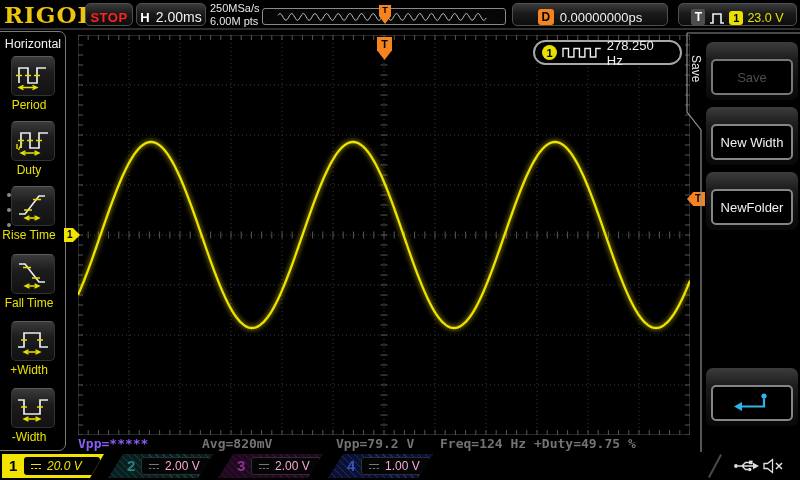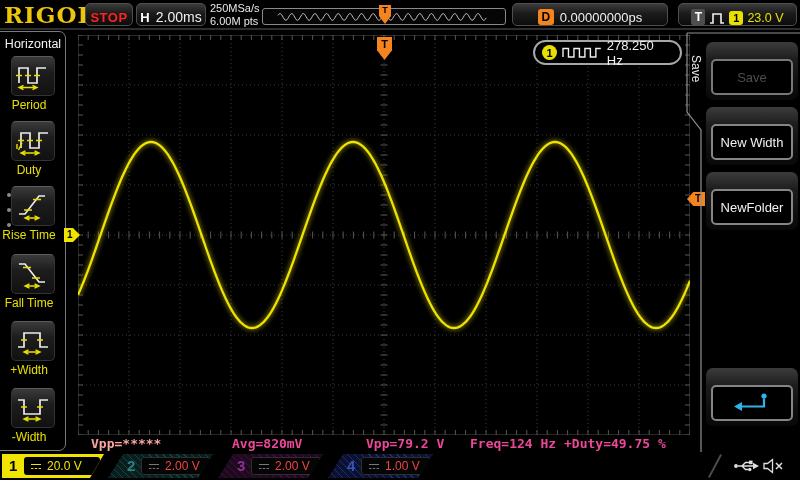--- a/index.html
+++ b/index.html
@@ -79,22 +79,22 @@
              transform:rotate(90deg);transform-origin:top left;white-space:nowrap;}
   .rbtn{position:absolute;left:706px;width:92px;height:58px;border-radius:7px;
         background:linear-gradient(#3c3c3c,#1d1d1d 30%,#0f0f0f 70%,#090909);}
   .rbtn-in{position:absolute;left:5px;right:5px;bottom:5px;height:36px;background:#000;
            border:2px solid #858585;border-radius:5px;color:#f2f2f2;font-size:13px;
            display:flex;align-items:center;justify-content:center;box-sizing:border-box;}
   .rbtn-in.dis{color:#4e4e4e;border-color:#787878;}
 
   
   .meas{position:absolute;top:436px;font:bold 13px "DejaVu Sans Mono",monospace;}
-  .meas.cyan{color:#fca5a5;margin-left:13px;}
-  .meas.yel{color:#ec4899;margin-left:30px;}
+  .meas.cyan{color:#8b5cf6;}
+  .meas.yel{color:#737373;}
 
   
   #chbar{position:absolute;left:0;top:452px;width:800px;height:28px;background:#000;}
   .chblk{position:absolute;top:2px;height:24px;}
   #ch1blk{left:2px;width:104px;background:#f0e400;
           clip-path:polygon(0 0,102px 0,88px 100%,0 100%);}
   #ch2blk{left:108px;width:106px;background:repeating-linear-gradient(45deg,
           rgba(0,170,170,.30) 0 1px,transparent 1px 5px),#0b1d1d;
           clip-path:polygon(15px 0,105px 0,90px 100%,0 100%);}
   #ch3blk{left:218px;width:106px;background:repeating-linear-gradient(45deg,
@@ -103,26 +103,26 @@
   #ch4blk{left:328px;width:106px;background:repeating-linear-gradient(45deg,
           rgba(80,110,230,.30) 0 1px,transparent 1px 5px),#0b1130;
           clip-path:polygon(15px 0,105px 0,90px 100%,0 100%);}
   .chnum{position:absolute;top:3px;font:bold 15px "Liberation Sans",sans-serif;}
   #ch1blk .chnum{left:7px;color:#000;}
   #ch2blk .chnum{left:19px;color:#2e8080;}
   #ch3blk .chnum{left:19px;color:#8a3190;}
   #ch4blk .chnum{left:19px;color:#3a52c0;}
   .chin{position:absolute;top:3px;height:18px;border-radius:3px;display:flex;
         align-items:center;gap:5px;padding:0 6px;box-sizing:border-box;}
-  #ch1blk .chin{left:22px;width:76px;background:#000;}
+  #ch1blk .chin{left:22px;width:76px;background:#000;font-style:italic;}
   #ch2blk .chin,#ch3blk .chin,#ch4blk .chin{left:33px;width:70px;background:#050505;
         border:1px solid #2e2e2e;}
   .chval{font-size:12px;}
   #ch1blk .chval{color:#f0e400;}
-  #ch2blk .chval,#ch3blk .chval,#ch4blk .chval{color:#ef4444;}
+  #ch2blk .chval,#ch3blk .chval,#ch4blk .chval{color:#f9a8d4;}
   #slashdiv{position:absolute;left:714px;top:1px;width:2px;height:26px;background:#4a4a4a;
             transform:rotate(28deg);}
   #usbicon{position:absolute;left:733px;top:6px;}
   #spkicon{position:absolute;left:762px;top:5px;}
 </style>
 </head>
 <body>
 
 <div id="screen">
 

